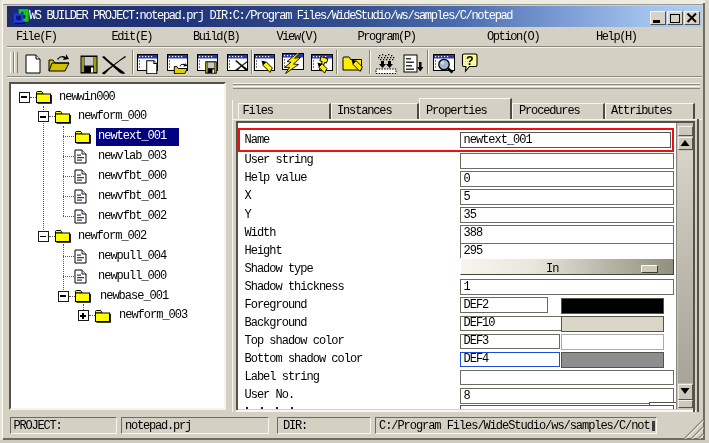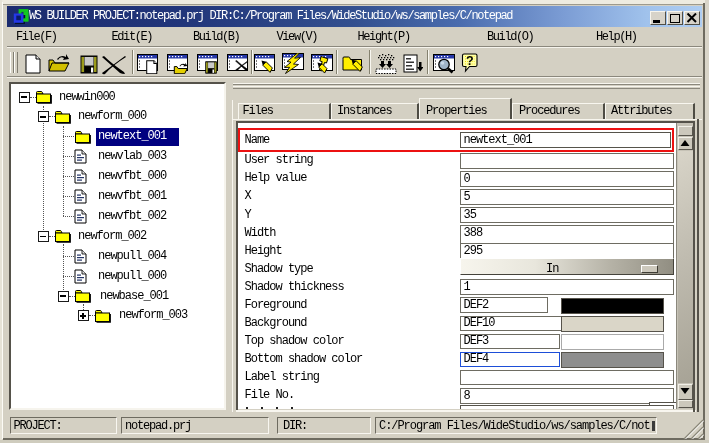--- a/index.html
+++ b/index.html
@@ -32,22 +32,22 @@
   </div>
 <div class="a" style="left:684.0px;top:11px;width:15.5px;height:14px;background:#d7d3c9;border-top:1.5px solid #f7f5ee;border-left:1.5px solid #f7f5ee;border-right:1.5px solid #504e46;border-bottom:1.5px solid #504e46;box-sizing:border-box">
     <svg width="12" height="10" style="position:absolute;left:0.5px;top:0.5px">
       <path d="M1.5 0.5 L10 9 M10 0.5 L1.5 9" stroke="#000" stroke-width="2"></path>
     </svg>
   </div>
 <div class="txt" style="left:16px;top:30.5px;letter-spacing:-1.4px">File(F)</div>
 <div class="txt" style="left:111.5px;top:30.5px;letter-spacing:-1.4px">Edit(E)</div>
 <div class="txt" style="left:193px;top:30.5px;letter-spacing:-1.4px">Build(B)</div>
 <div class="txt" style="left:276.5px;top:30.5px;letter-spacing:-1.4px">View(V)</div>
-<div class="txt" style="left:357.5px;top:30.5px;letter-spacing:-1.4px">Height(P)</div>
-<div class="txt" style="left:487px;top:30.5px;letter-spacing:-1.4px">Build(O)</div>
+<div class="txt" style="left:357.5px;top:30.5px;letter-spacing:-1.4px">Program(P)</div>
+<div class="txt" style="left:487px;top:30.5px;letter-spacing:-1.4px">Option(O)</div>
 <div class="txt" style="left:596px;top:30.5px;letter-spacing:-1.4px">Help(H)</div>
 <div class="a" style="left:7px;top:45.5px;width:695px;height:1px;background:#8b887d"></div>
 <div class="a" style="left:7px;top:46.5px;width:695px;height:1px;background:#f6f4ed"></div>
 <div class="a" style="left:7px;top:75.5px;width:695px;height:1px;background:#8b887d"></div>
 <div class="a" style="left:7px;top:76.5px;width:695px;height:1px;background:#f6f4ed"></div>
 <div class="a" style="left:10px;top:52px;width:2px;height:21px;background:#d4d0c3;border-left:1px solid #fdfdfa;border-right:1px solid #7f7c71"></div>
 <div class="a" style="left:14px;top:52px;width:2px;height:21px;background:#d4d0c3;border-left:1px solid #fdfdfa;border-right:1px solid #7f7c71"></div>
 <div class="a" style="left:132px;top:50px;width:1px;height:24px;background:#84816f"></div>
 <div class="a" style="left:133px;top:50px;width:1px;height:24px;background:#f8f7f0"></div>
 <div class="a" style="left:251px;top:50px;width:1px;height:24px;background:#84816f"></div>
@@ -437,21 +437,21 @@
     <div class="txt" style="left:2.5px;top:0.8px;letter-spacing:-1.0px">DEF3</div>
   </div>
 <div class="a" style="left:561px;top:334.4px;width:101px;height:14px;background:#fff;border:0.5px solid #aaa"></div>
 <div class="txt" style="left:244.5px;top:353.0px;letter-spacing:-1.0px">Bottom shadow color</div>
 <div class="a" style="left:460px;top:351.6px;width:100px;height:15.8px;background:#fff;border:1px solid #1d4ed8;box-sizing:border-box">
     <div class="txt" style="left:2.5px;top:0.8px;letter-spacing:-1.0px">DEF4</div>
   </div>
 <div class="a" style="left:561px;top:352.4px;width:101px;height:14px;background:#8e8e8e;border:0.5px solid #56534b"></div>
 <div class="txt" style="left:244.5px;top:371.1px;letter-spacing:-1.0px">Label string</div>
 <div class="a" style="left:460px;top:369.7px;width:214px;height:15.8px;background:#fff;border:1px solid #6e6c62;box-sizing:border-box"></div>
-<div class="txt" style="left:244.5px;top:389.2px;letter-spacing:-1.0px">File No.</div>
+<div class="txt" style="left:244.5px;top:389.2px;letter-spacing:-1.0px">User No.</div>
 <div class="a" style="left:460px;top:387.8px;width:214px;height:15.8px;background:#fff;border:1px solid #6e6c62;box-sizing:border-box">
     <div class="txt" style="left:2.5px;top:0.8px;letter-spacing:-1.0px">8</div>
   </div>
 <div class="a" style="left:649px;top:401.5px;width:27px;height:7.5px;background:#fff;border-top:1.2px solid #55524a;border-left:1.2px solid #55524a;box-sizing:border-box"></div>
 <div class="a" style="left:460px;top:404.9px;width:214px;height:4px;background:#fff;border-top:1px solid #56534b;border-left:1px solid #56534b;border-right:1px solid #56534b;box-sizing:border-box"></div>
 <div class="a" style="left:245.5px;top:407.2px;width:2px;height:1.8px;background:#222"></div>
 <div class="a" style="left:260.5px;top:407.2px;width:2px;height:1.8px;background:#222"></div>
 <div class="a" style="left:275.5px;top:407.2px;width:2px;height:1.8px;background:#222"></div>
 <div class="a" style="left:290.5px;top:407.2px;width:2px;height:1.8px;background:#222"></div>
 <div class="a" style="left:676px;top:123px;width:1px;height:286px;background:#8b887d"></div>

